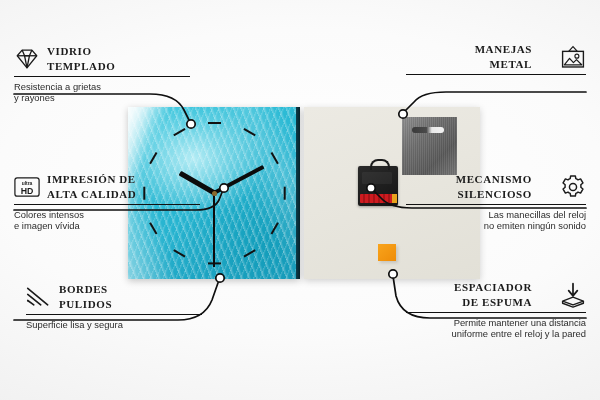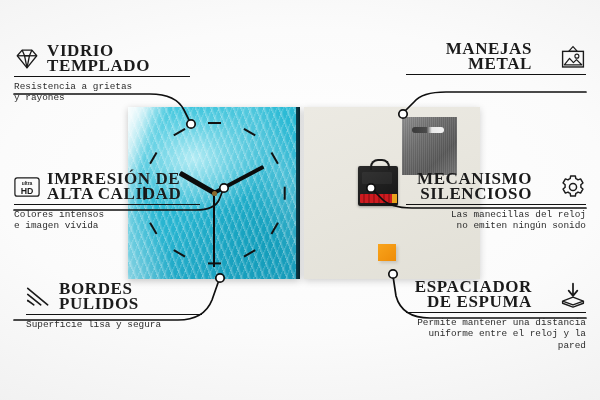--- a/index.html
+++ b/index.html
@@ -12,27 +12,27 @@
     position:relative;width:600px;height:400px;
     background:
       radial-gradient(ellipse 120% 90% at 50% 45%, #ffffff 0%, #fbfbfb 42%, #f2f2f2 72%, #e9e9e9 100%);
   }
 
   
   .feature{position:absolute;}
   .feat-head{display:flex;align-items:center;gap:7px;}
   .feat-title{
     font-family:"Liberation Serif", serif;
-    font-size:17px;line-height:14.5px;letter-spacing:.6px;
+    font-size:11px;line-height:14.5px;letter-spacing:.6px;
     color:#1b1b1b;font-weight:700;text-transform:uppercase;
     white-space:pre-line;
   }
   .feat-rule{height:1.4px;background:#111;margin-top:3px;}
   .feat-sub{
-    font-family:Liberation Mono, monospace;
+    font-family:Liberation Sans, sans-serif;
     font-size:9.4px;line-height:11.4px;color:#2c2c2c;
     white-space:pre-line;margin-top:3.5px;
   }
   .left .feat-head{justify-content:flex-start;}
   .left .feat-title{text-align:left;}
   .left .feat-sub{text-align:left;}
   .right .feat-head{justify-content:flex-end;gap:28px;}
   .right .feat-title{text-align:right;}
   .right .feat-sub{text-align:right;}
 

